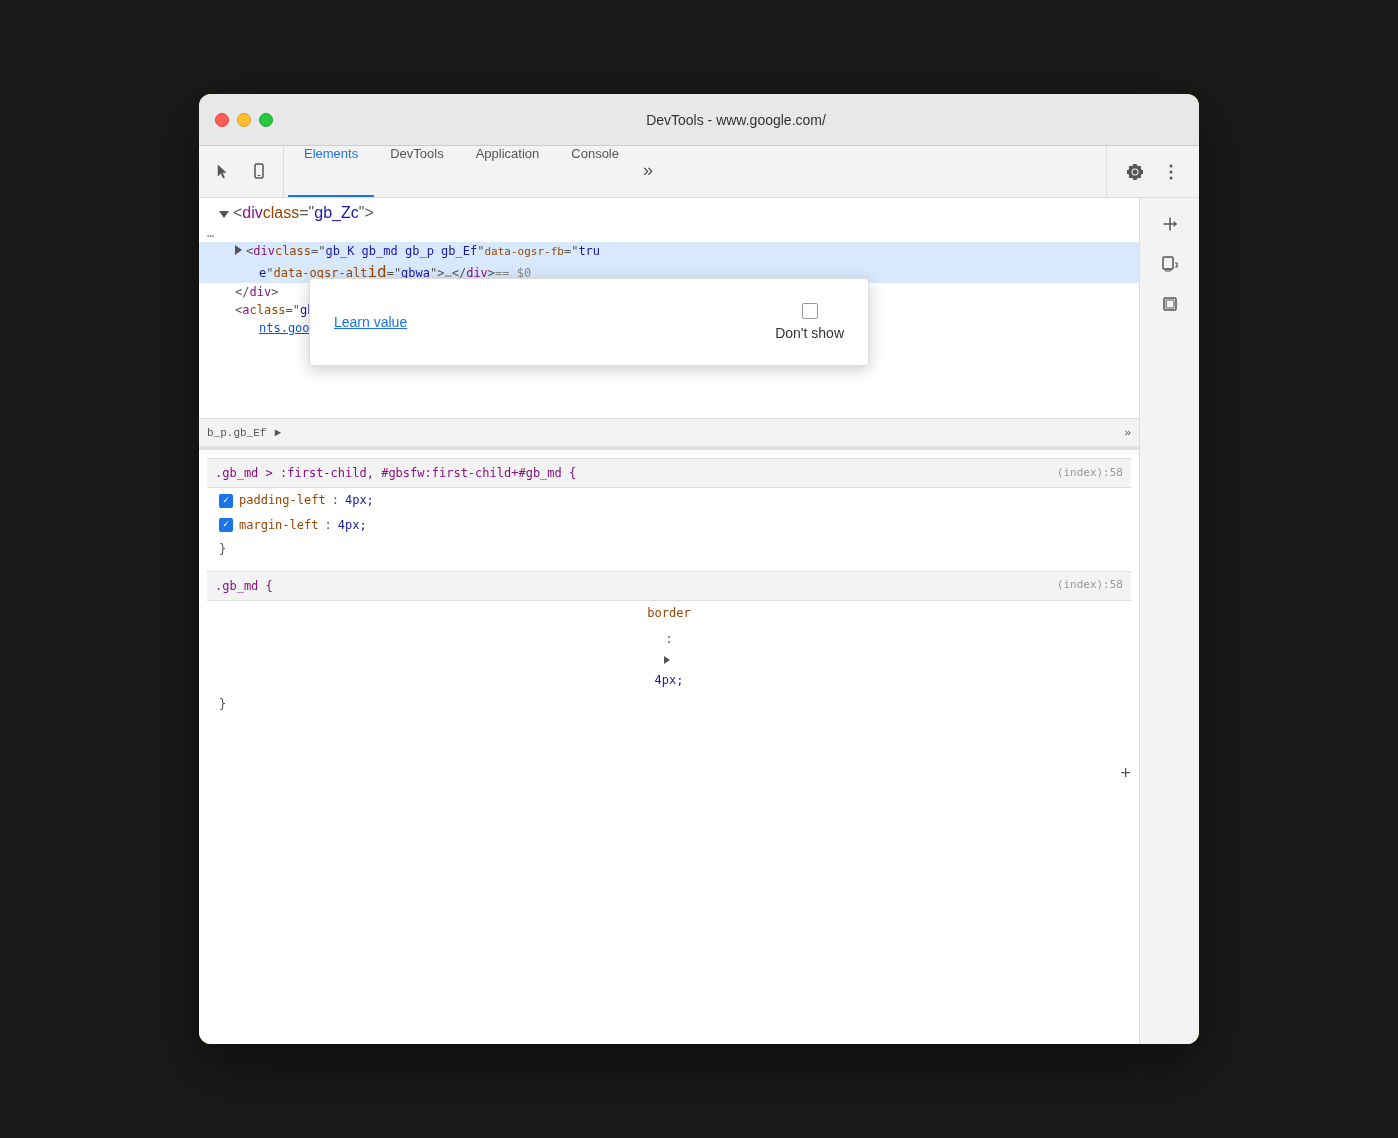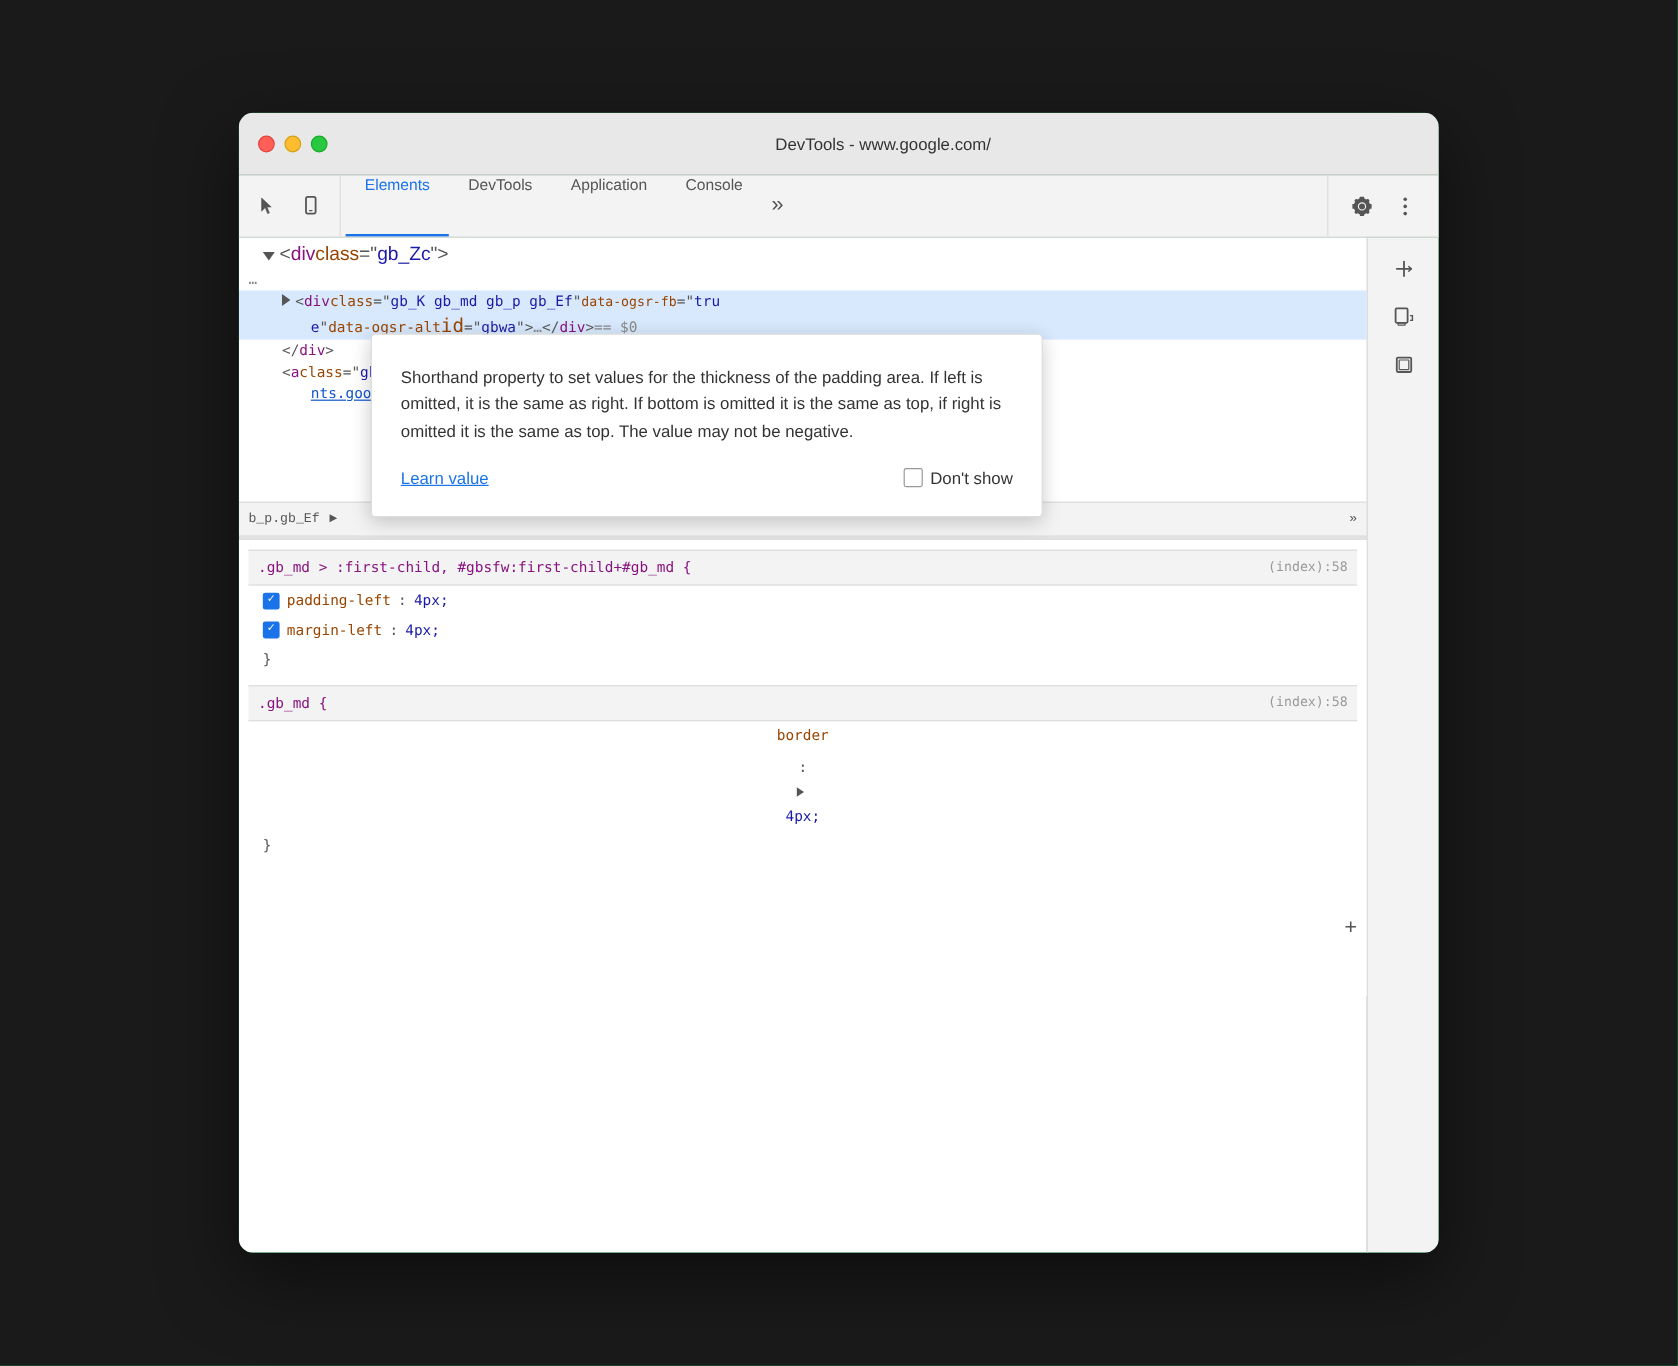--- a/index.html
+++ b/index.html
@@ -10,21 +10,21 @@
       justify-content: center;
       align-items: center;
       width: 1398px;
       height: 1138px;
       font-family: -apple-system, BlinkMacSystemFont, 'Helvetica Neue', Arial, sans-serif;
     }
 
     .window {
       width: 1000px;
       height: 950px;
-      background: #15803d;
+      background: #fde047;
       border-radius: 12px;
       box-shadow: 0 20px 60px rgba(0,0,0,0.5);
       overflow: hidden;
       display: flex;
       flex-direction: column;
     }
 
     
     .title-bar {
       background: #e8e8e8;
@@ -265,25 +265,26 @@
     .learn-more-link {
       color: #1a73e8;
       text-decoration: underline;
       font-size: 14px;
       cursor: pointer;
       font-family: -apple-system, BlinkMacSystemFont, 'Helvetica Neue', Arial, sans-serif;
     }
 
     .dont-show {
       display: flex;
-      align-items: flex-start;
+      align-items: center;
       gap: 6px;
       font-size: 14px;
       color: #333;
       font-family: -apple-system, BlinkMacSystemFont, 'Helvetica Neue', Arial, sans-serif;
+      flex-direction: column;
     }
 
     .dont-show-checkbox {
       width: 16px;
       height: 16px;
       border: 1px solid #999;
       border-radius: 2px;
       background: white;
       cursor: pointer;
     }
@@ -571,21 +572,20 @@
       </div>
       <div class="right-icon">
         <svg width="18" height="18" viewBox="0 0 18 18" fill="none">
           <rect x="3" y="3" width="12" height="12" rx="1" stroke="#555" stroke-width="1.5" fill="none"></rect>
           <rect x="5" y="5" width="8" height="8" rx="0.5" stroke="#555" stroke-width="1" fill="none"></rect>
         </svg>
       </div>
     </div>
 
     <div class="tooltip-popup">
-      <p class="tooltip-text">Shorthand property to set values for the thickness of the padding area. If left is omitted, it is the same as right. If bottom is omitted it is the same as top, if right is omitted it is the same as top. The value may not be negative.</p>
       <div class="tooltip-footer">
         <a class="learn-more-link">Learn value</a>
         <div class="dont-show">
           <div class="dont-show-checkbox"></div>
           <span>Don't show</span>
         </div>
       </div>
     </div>
 
   </div>

